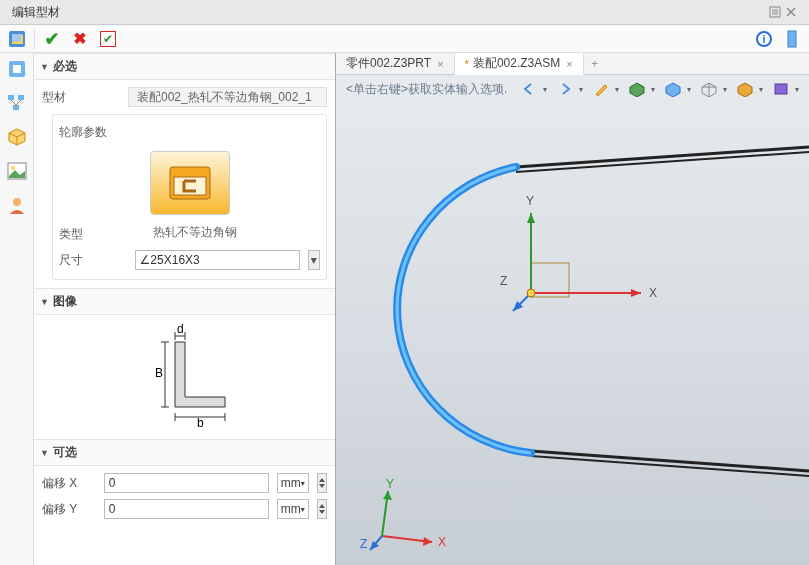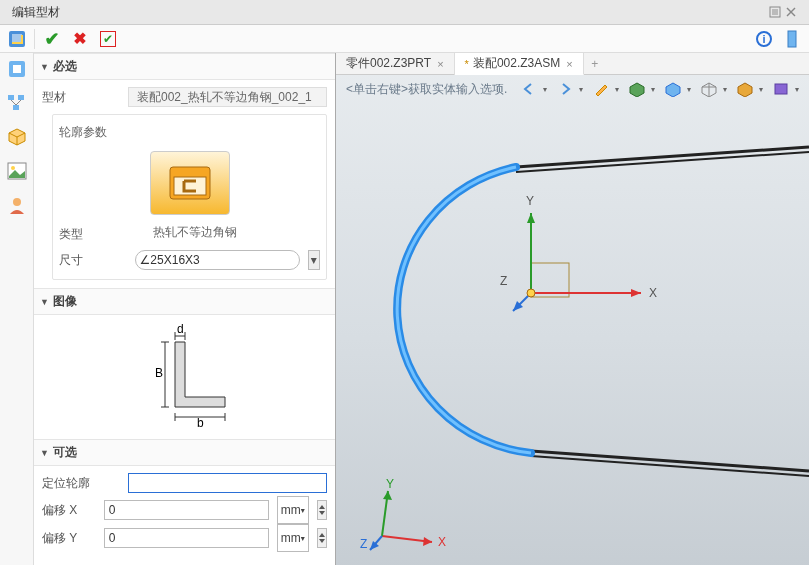--- a/index.html
+++ b/index.html
@@ -18,23 +18,23 @@
   .ls-icon { width:20px; height:20px; display:flex; align-items:center; justify-content:center; }
   .panel { flex: 0 0 302px; width:302px; background:#fff; border-right:1px solid #aaa; overflow-y:auto; }
   .section-head { display:flex; align-items:center; gap:4px; padding:4px 6px; font-weight:bold; color:#444; border-top:1px solid #e5e5e5; border-bottom:1px solid #e5e5e5; background:#fafafa; }
   .section-head .tri { font-size:9px; color:#555; }
   .fields { padding:4px 8px; }
   .subfields { margin:4px 0 4px 10px; border:1px solid #e3e3e3; border-radius:2px; padding:4px 6px 6px 6px; }
   .row { display:flex; align-items:center; gap:8px; min-height:26px; }
   .lbl { width:78px; color:#555; }
   .val-input { flex:1; height:20px; border:1px solid #bbb; padding:0 4px; background:#fff; color:#333; }
   .val-input.ro { background:#f3f3f3; color:#666; border-color:#ddd;padding-left:8px; }
-  .val-input.dd { background:#fff;border-radius:10px; }
+  .val-input.dd { background:#fff; }
   .small-drop { border:1px solid #bbb; height:20px; width:14px; display:flex; align-items:center; justify-content:center; color:#555; background:#eee; }
-  .unit-sel { width:40px; height:28px; border:1px solid #bbb; background:#fff; display:flex; align-items:center; padding:0 3px; color:#444; justify-content:space-between; }
+  .unit-sel { width:40px; height:20px; border:1px solid #bbb; background:#fff; display:flex; align-items:center; padding:0 3px; color:#444; justify-content:space-between; }
   .arrow-btn { width:14px; height:20px; border:1px solid #bbb; background:#f0f0f0; display:flex; align-items:center; justify-content:center; color:#555; }
   .icon-box { width:80px; height:64px; margin:6px auto; border:1px solid #ccc; background:linear-gradient(#fff4d8,#f7b82f); display:flex; align-items:center; justify-content:center; border-radius:4px; }
   .imgsec { height:124px; display:flex; align-items:center; justify-content:center; }
   .viewport { flex:1; position:relative; background:linear-gradient(180deg,#e8ecef 0%,#d7dde2 55%,#c6cdd3 100%); }
   .tabs { position:absolute; top:0; left:0; right:0; height:22px; background:#f3f3f3; border-bottom:1px solid #ccc; display:flex; align-items:center; }
   .tab { height:22px; display:flex; align-items:center; gap:6px; padding:0 10px; border-right:1px solid #ddd; color:#444; }
   .tab.active { background:#fff; border-bottom:1px solid #fff; margin-bottom:-1px; }
   .tab .close { color:#888; font-size:11px; }
   .tab .star { color:#c98b00; font-size:11px; margin-right:-2px; }
   .tab-add { width:22px; display:flex; align-items:center; justify-content:center; color:#999; }
@@ -193,24 +193,20 @@
         <text x="72" y="105" font-size="10">b</text>
       </svg>
     </div>
 
     <div class="section-head">
       <span class="tri">▼</span>
       <span>可选</span>
     </div>
     <div class="fields">
       <div class="row">
-        <span class="lbl">定位轮廓</span>
-        <input class="val-input" style="border: 1.5px solid rgb(42, 111, 214);" value="">
-      </div>
-      <div class="row">
         <span class="lbl">偏移 X</span>
         <input class="val-input" value="0" style="">
         <div class="unit-sel">
             <span>mm</span>
             <span style="font-size:8px;">▾</span>
           </div>
         <div class="arrow-btn">
             <svg width="8" height="12">
               <polygon points="4,1 7,5 1,5" fill="#555"></polygon>
               <polygon points="1,7 7,7 4,11" fill="#555"></polygon>

